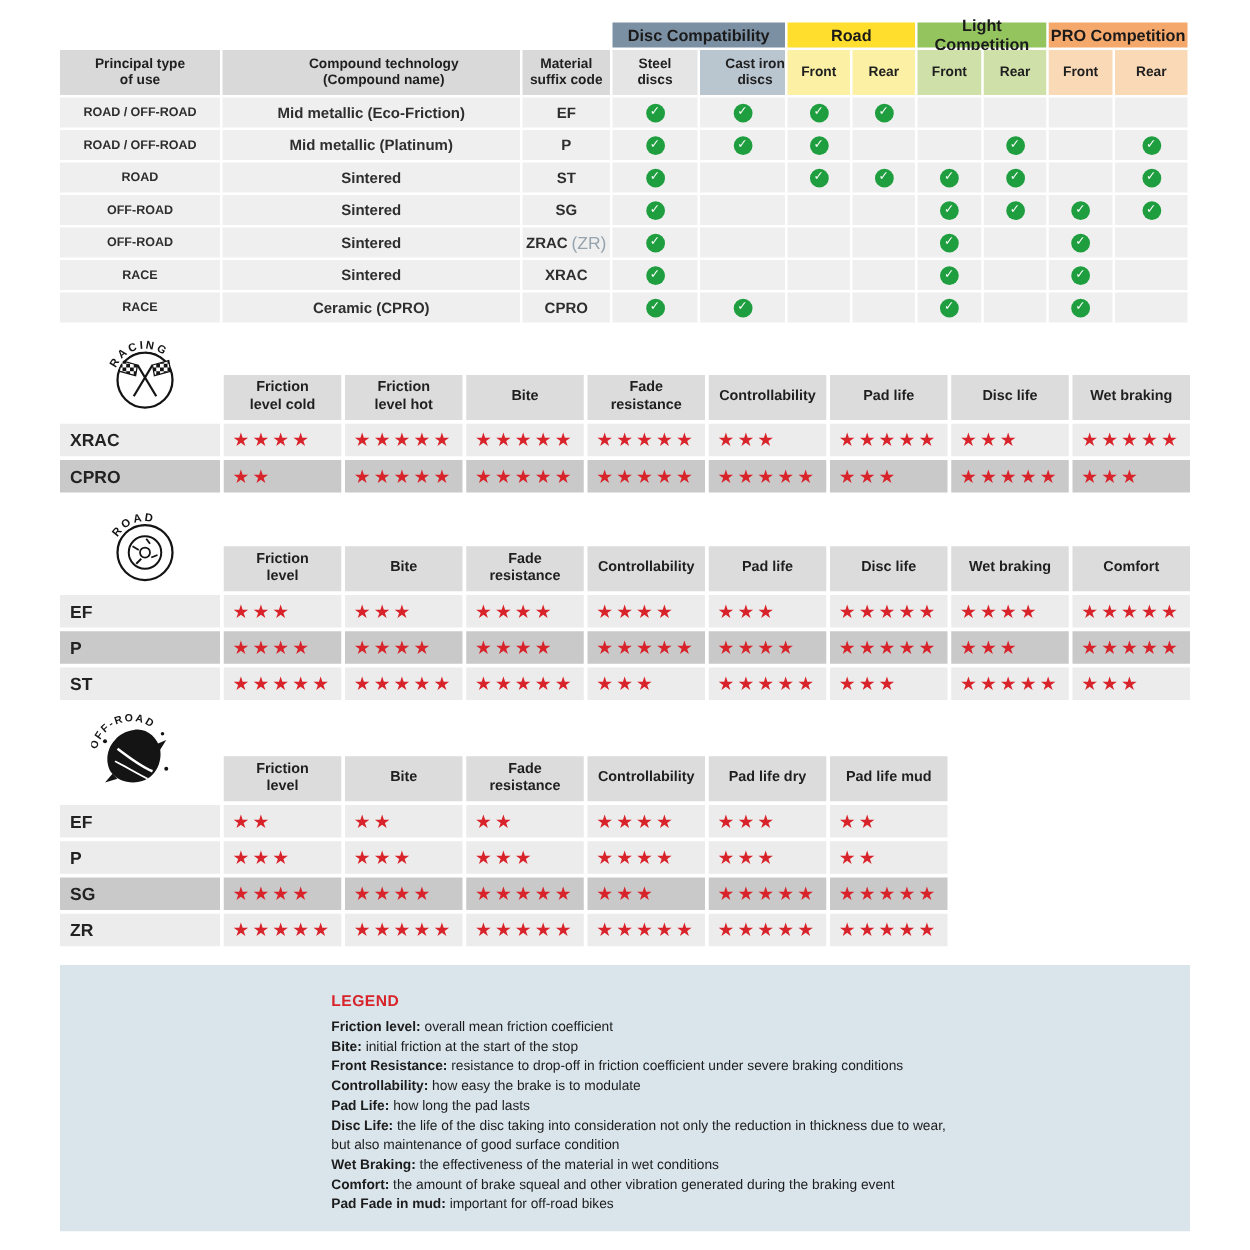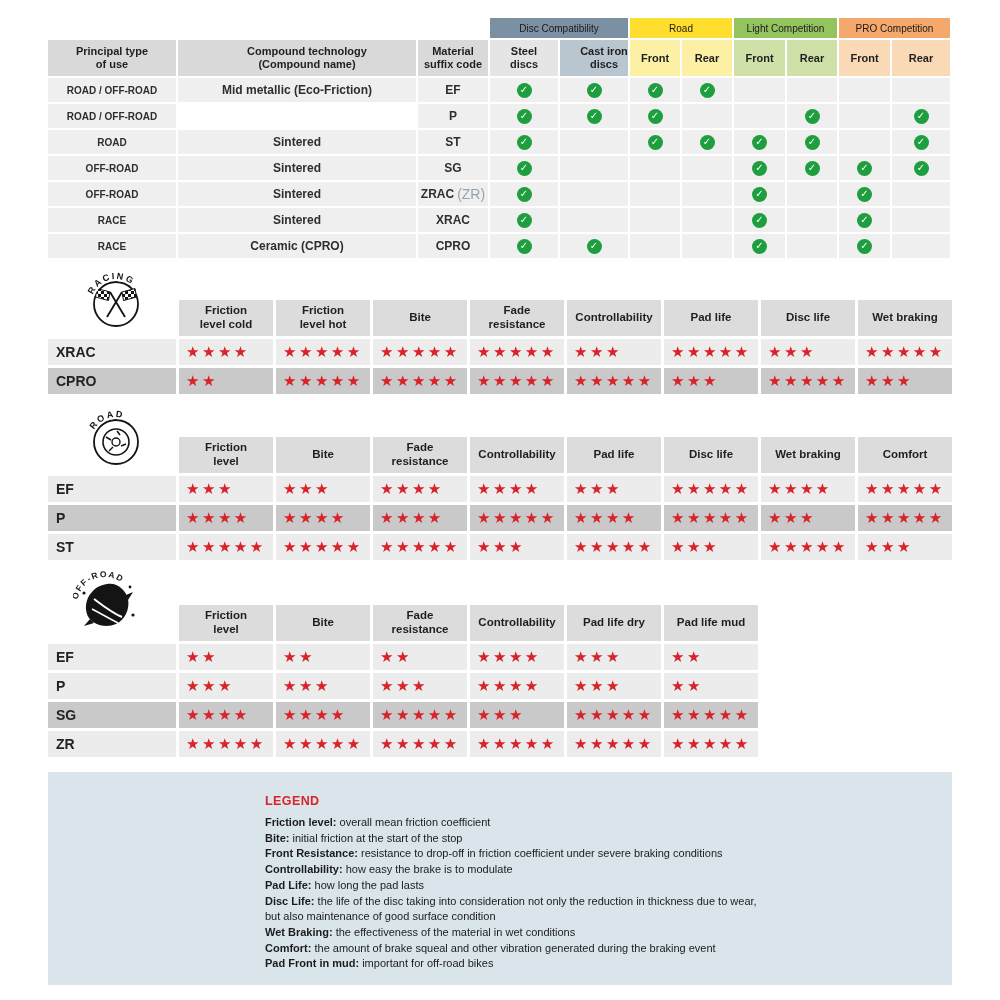--- a/index.html
+++ b/index.html
@@ -3,21 +3,21 @@
 <meta charset="utf-8">
 <style>
   *{box-sizing:border-box;margin:0;padding:0}
   html,body{background:#fff}
   body{width:1000px;height:1000px;font-family:"Liberation Sans",sans-serif;color:#2e2e2e}
   .page{position:relative;width:1000px;height:1000px;overflow:hidden;background:#fff}
   .cell{display:flex;align-items:center;justify-content:center;text-align:center;white-space:pre-line}
   #compat{position:absolute;left:48px;top:18px;width:904px;display:grid;
     grid-template-columns:128px 238px 70px 68px 68px 50px 50px 51px 50px 51px 58px;
     grid-template-rows:20px 36px repeat(7,24px);gap:2px}
-  .group{font-weight:normal;font-size:10px;color:#1a1a1a}
+  .group{font-weight:bold;font-size:13px;color:#1a1a1a}
   .colhead{font-weight:bold;font-size:11px;line-height:1.18;color:#1f1f1f}
   .rowbg{background:#EFEFEF}
   .use{font-weight:bold;font-size:10px}
   .compound{font-weight:bold;font-size:12px}
   .code{font-weight:bold;font-size:12px}
   .code .note{color:#97A4AE;margin-left:3px;font-size:14px;font-weight:normal}
   .check{width:15px;height:15px;border-radius:50%;background:#1E9E3E;color:#fff;font-size:10px;font-weight:bold;
     display:flex;align-items:center;justify-content:center;line-height:1;font-family:"DejaVu Sans",sans-serif}
   .rt{position:absolute;display:grid;gap:3px}
   #racing-table{left:48px;top:300px;grid-template-columns:128px repeat(8,94px);grid-template-rows:36px repeat(2,26px)}
@@ -71,20 +71,21 @@
       <div class="cell rowbg code" style="grid-area: 3 / 3;"><span>EF</span></div>
       <div class="cell rowbg" style="grid-area: 3 / 4;"><span class="check">✓</span></div>
       <div class="cell rowbg" style="grid-area: 3 / 5;"><span class="check">✓</span></div>
       <div class="cell rowbg" style="grid-area: 3 / 6;"><span class="check">✓</span></div>
       <div class="cell rowbg" style="grid-area: 3 / 7;"><span class="check">✓</span></div>
       <div class="cell rowbg" style="grid-area: 3 / 8;"></div>
       <div class="cell rowbg" style="grid-area: 3 / 9;"></div>
       <div class="cell rowbg" style="grid-area: 3 / 10;"></div>
       <div class="cell rowbg" style="grid-area: 3 / 11;"></div>
       <div class="cell rowbg use" style="grid-area: 4 / 1;">ROAD / OFF-ROAD</div>
+      <div class="cell rowbg compound" style="grid-area: 4 / 2;">Mid metallic (Platinum)</div>
       <div class="cell rowbg code" style="grid-area: 4 / 3;"><span>P</span></div>
       <div class="cell rowbg" style="grid-area: 4 / 4;"><span class="check">✓</span></div>
       <div class="cell rowbg" style="grid-area: 4 / 5;"><span class="check">✓</span></div>
       <div class="cell rowbg" style="grid-area: 4 / 6;"><span class="check">✓</span></div>
       <div class="cell rowbg" style="grid-area: 4 / 7;"></div>
       <div class="cell rowbg" style="grid-area: 4 / 8;"></div>
       <div class="cell rowbg" style="grid-area: 4 / 9;"><span class="check">✓</span></div>
       <div class="cell rowbg" style="grid-area: 4 / 10;"></div>
       <div class="cell rowbg" style="grid-area: 4 / 11;"><span class="check">✓</span></div>
       <div class="cell rowbg use" style="grid-area: 5 / 1;">ROAD</div>
@@ -319,17 +320,17 @@
     <div id="legend-lines">
         <div class="lline"><b>Friction level:</b><span> overall mean friction coefficient</span></div>
         <div class="lline"><b>Bite:</b><span> initial friction at the start of the stop</span></div>
         <div class="lline"><b>Front Resistance:</b><span> resistance to drop-off in friction coefficient under severe braking conditions</span></div>
         <div class="lline"><b>Controllability:</b><span> how easy the brake is to modulate</span></div>
         <div class="lline"><b>Pad Life:</b><span> how long the pad lasts</span></div>
         <div class="lline"><b>Disc Life:</b><span> the life of the disc taking into consideration not only the reduction in thickness due to wear,</span></div>
         <div class="lline"><span>but also maintenance of good surface condition</span></div>
         <div class="lline"><b>Wet Braking:</b><span> the effectiveness of the material in wet conditions</span></div>
         <div class="lline"><b>Comfort:</b><span> the amount of brake squeal and other vibration generated during the braking event</span></div>
-        <div class="lline"><b>Pad Front in mud:</b><span> important for off-road bikes</span></div>
+        <div class="lline"><b>Pad Fade in mud:</b><span> important for off-road bikes</span></div>
       </div>
   </div>
 
 </div>
 
 </body></html>

